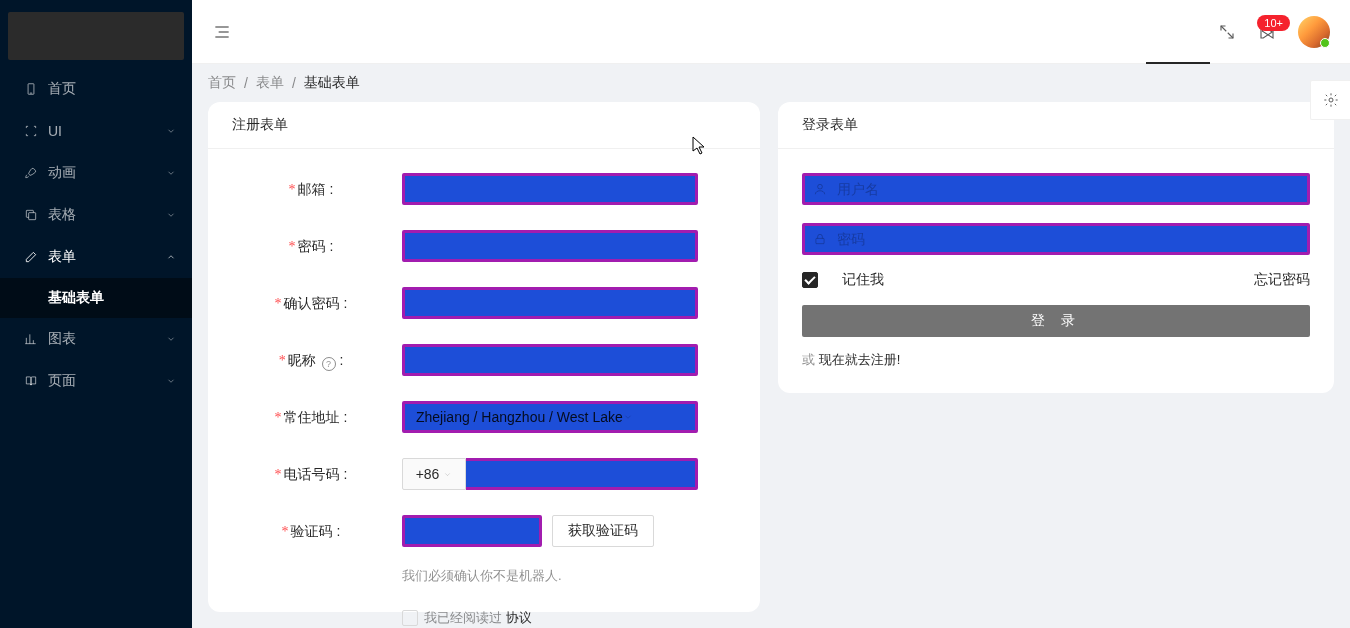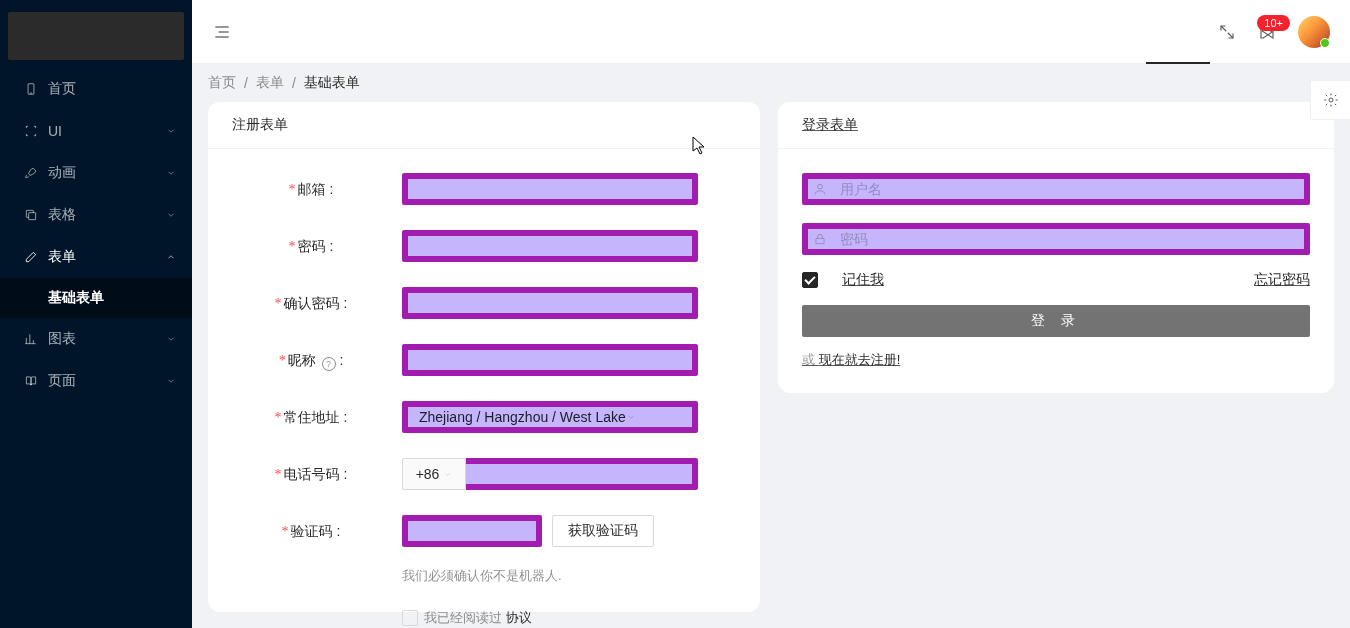--- a/index.html
+++ b/index.html
@@ -38,31 +38,31 @@
     
     .breadcrumb { height: 38px; display: flex; align-items: center; padding: 0 16px; background: #f0f2f5; font-size: 14px; }
     .bc-item { color: rgba(0,0,0,0.45); cursor: pointer; }
     .bc-sep { color: rgba(0,0,0,0.45); margin: 0 8px; }
     .bc-current { color: rgba(0,0,0,0.85); }
     
     
     .content { flex: 1; padding: 0 16px 16px 16px; display: flex; gap: 18px; overflow: hidden; }
     .card { background: #fff; border-radius: 12px; }
     .card.left { flex: 1; min-width: 0; }
-    .card.right { width: 556px; flex-shrink: 0; align-self: flex-start; text-decoration: underline; }
+    .card.right { width: 556px; flex-shrink: 0; align-self: flex-start; }
     .card-header { padding: 14px 24px; border-bottom: 1px solid #f0f0f0; font-size: 14px; color: rgba(0,0,0,0.85); font-weight: 500; }
     .card-body { padding: 24px; }
     
     
     .form-row { display: flex; margin-bottom: 24px; align-items: flex-start; }
     .form-label { width: 170px; text-align: center; padding-right: 12px; line-height: 32px; color: rgba(0,0,0,0.85); font-size: 14px; flex-shrink: 0; }
     .req { color: #ff4d4f; margin-right: 2px; font-family: SimSun; }
     .help-circle { display: inline-flex; width: 14px; height: 14px; border: 1px solid rgba(0,0,0,0.45); border-radius: 50%; align-items: center; justify-content: center; font-size: 9px; color: rgba(0,0,0,0.45); margin-left: 2px; vertical-align: -2px; }
     .form-control-wrap { width: 296px; }
-    .input { width: 100%; height: 32px; border: 6px solid #a21caf; border-radius: 2px; padding: 0 11px; font-size: 14px; color: rgba(0,0,0,0.85); background: #c4b5fd; }
+    .input { width: 100%; height: 32px; border: 3px solid #a21caf; border-radius: 2px; padding: 0 11px; font-size: 14px; color: rgba(0,0,0,0.85); background: #1d4ed8; }
     .input::placeholder { color: rgba(0,0,0,0.25); }
     .select { display: flex; align-items: center; justify-content: flex-start; cursor: pointer; }
     .select-text { color: rgba(0,0,0,0.85); }
     .down-caret svg { width: 10px; height: 10px; stroke: rgba(0,0,0,0.25); fill: none; stroke-width: 1.5; }
     .phone-row { display: flex; }
     .prefix { width: 64px; height: 32px; border: 1px solid #d9d9d9; border-radius: 2px 0 0 2px; background: #fafafa; display: flex; align-items: center; justify-content: center; gap: 4px; color: rgba(0,0,0,0.85); cursor: pointer; }
     .prefix .down-caret svg { width: 9px; height: 9px; }
     .phone-input { flex: 1; border-left: none; border-radius: 0 2px 2px 0; }
     .captcha-row { display: flex; gap: 10px; align-items: flex-start; }
     .captcha-input { width: 140px; }

